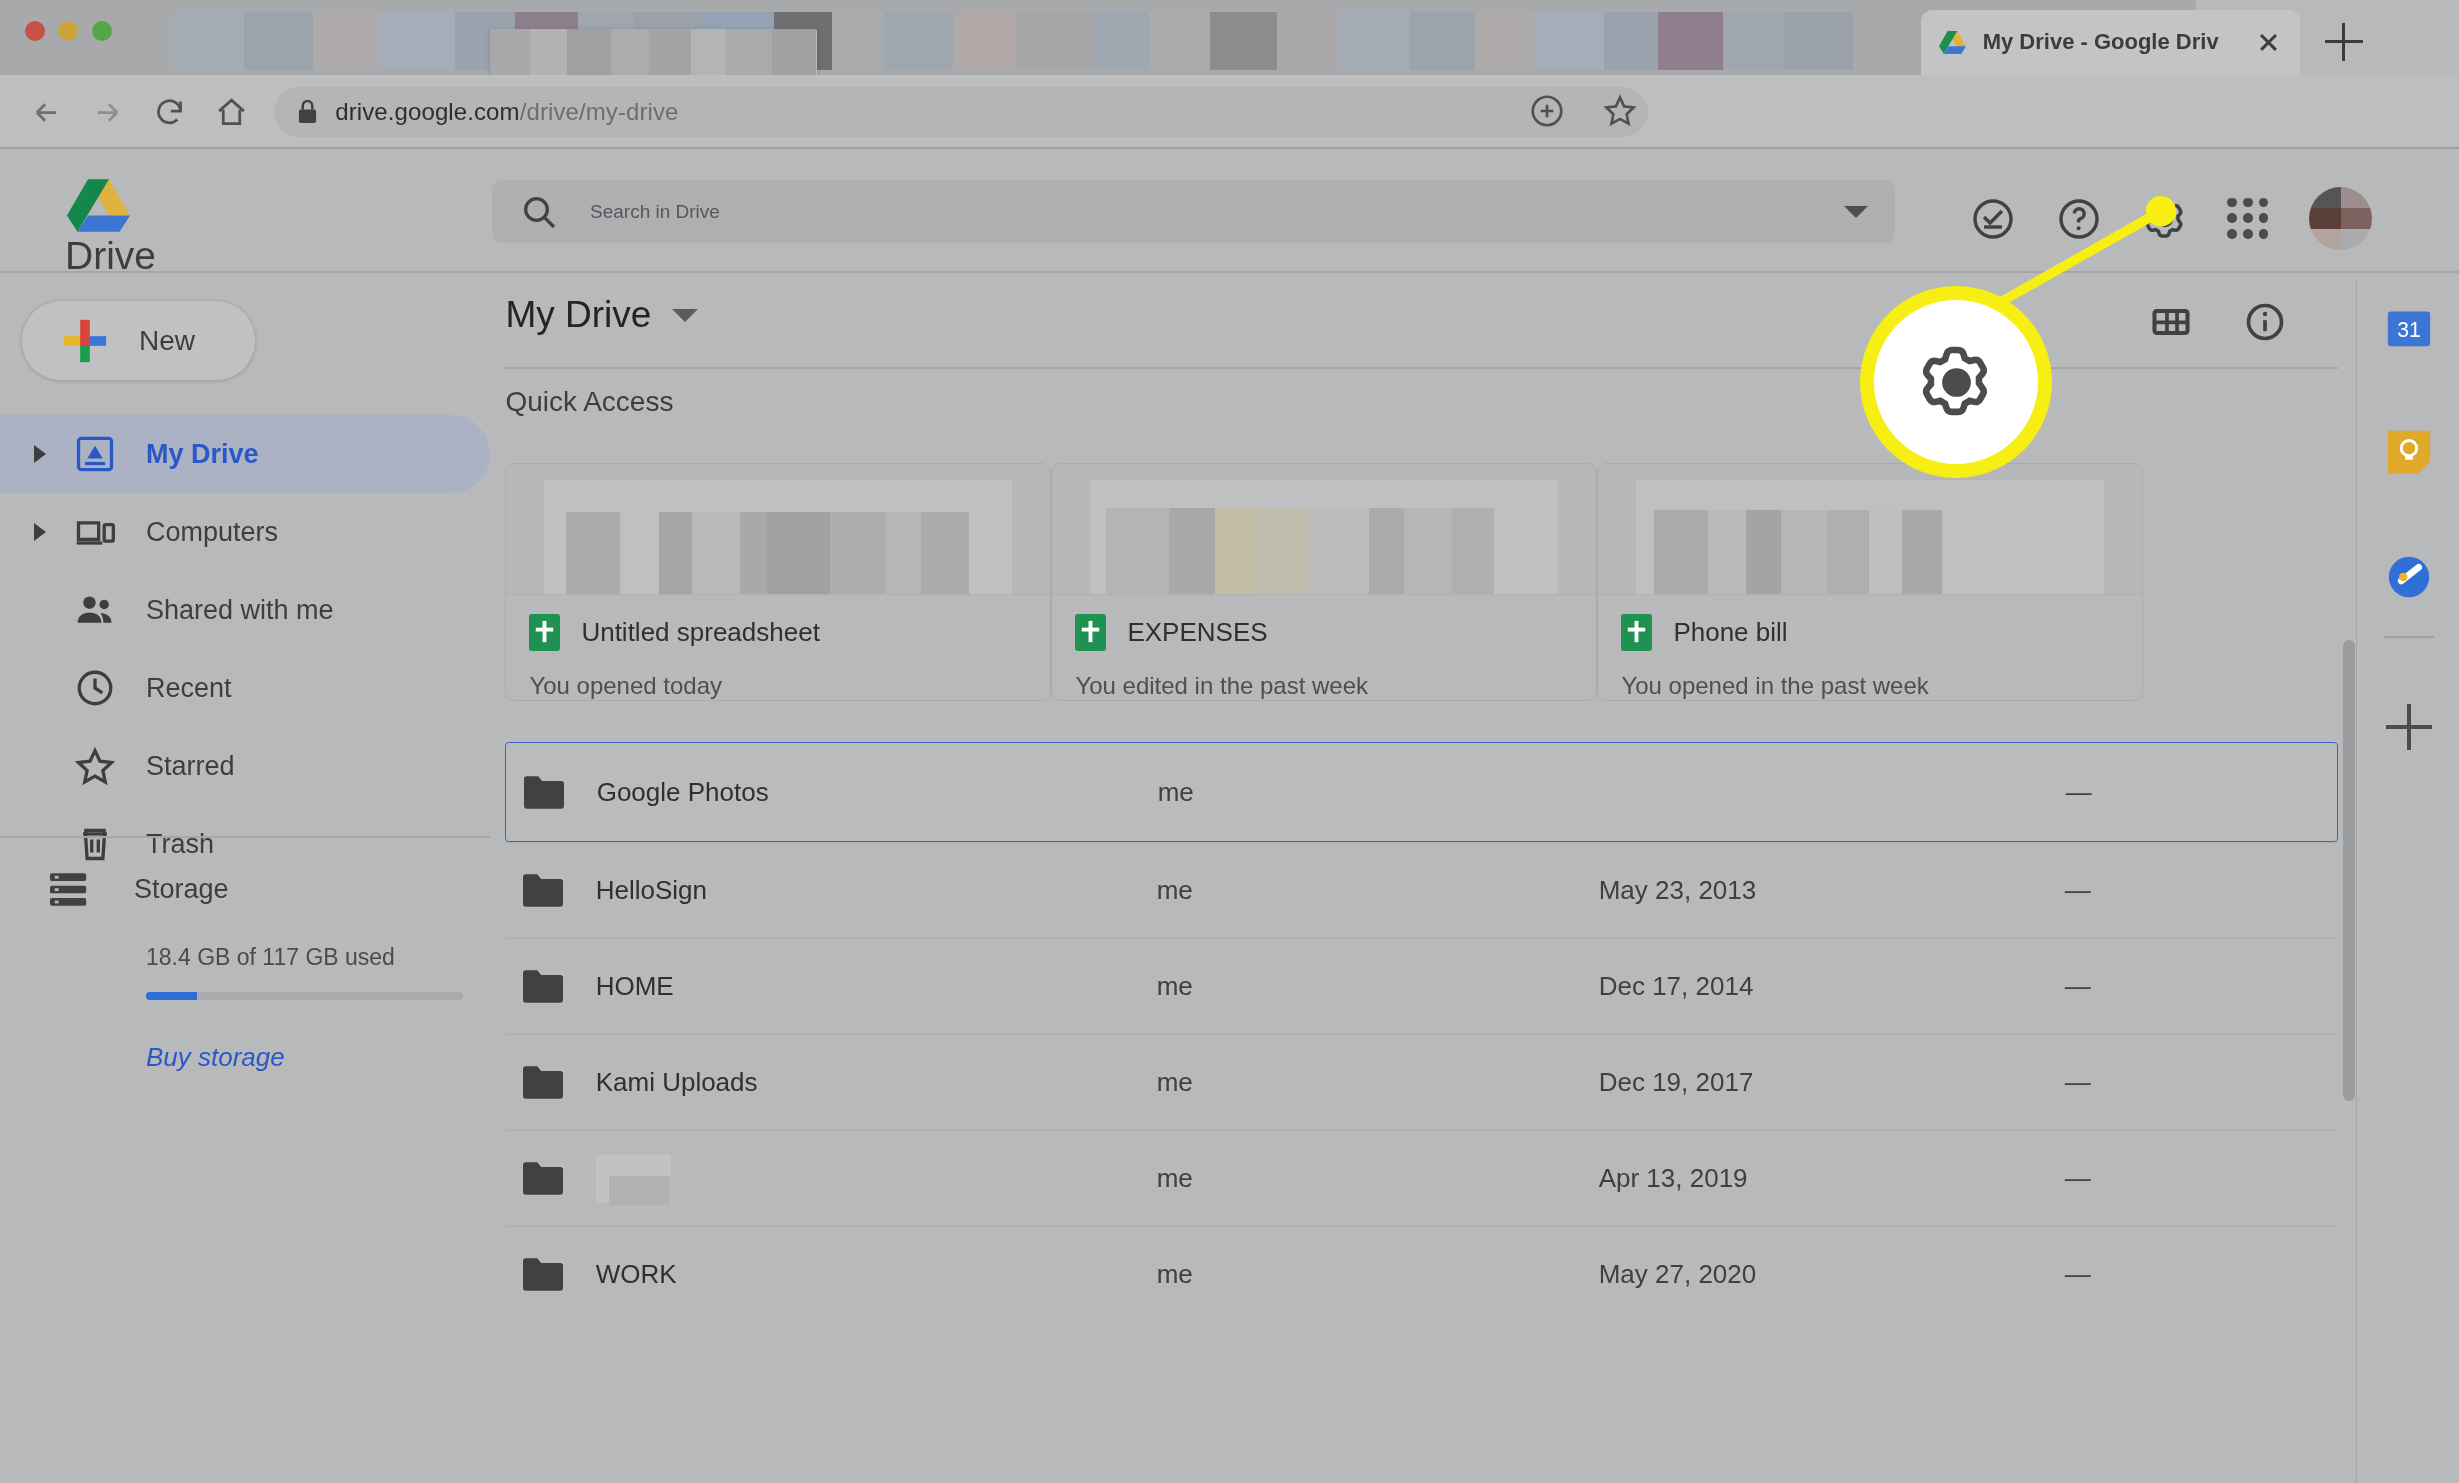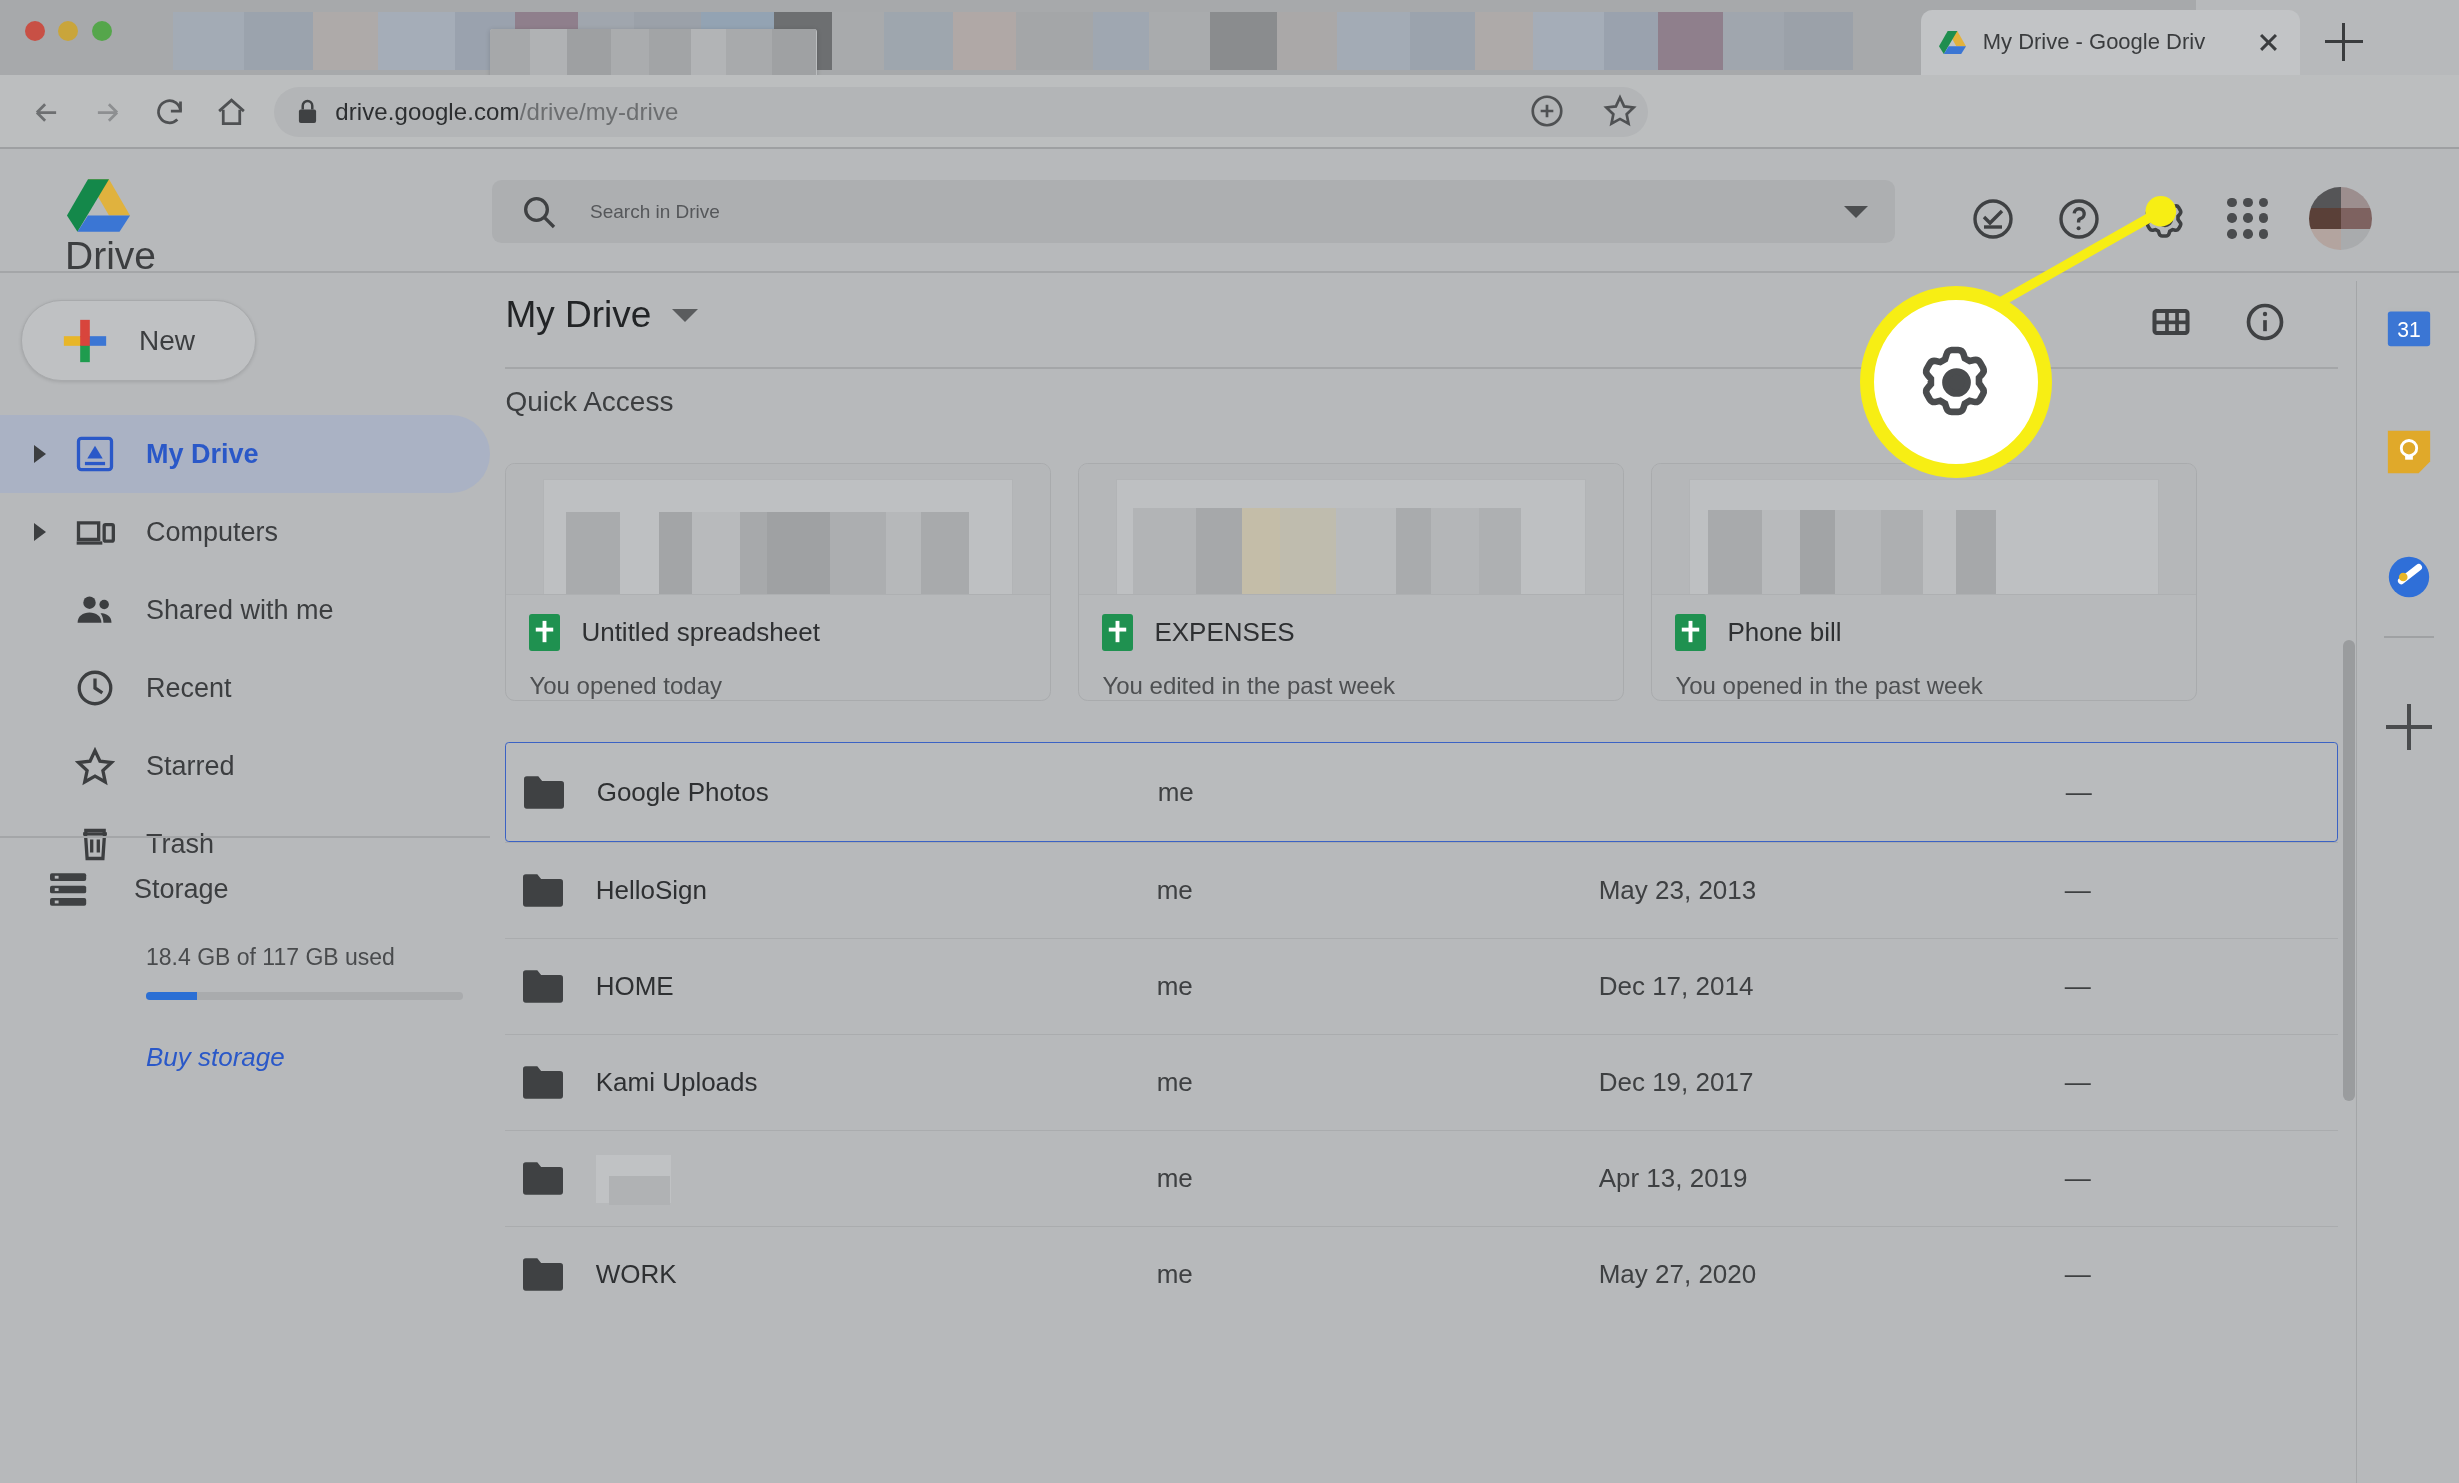--- a/index.html
+++ b/index.html
@@ -11,20 +11,21 @@
     overflow: hidden;
   }
   #root { position: relative; width: 2459px; height: 1483px; }
 
   
 
   
   .browser-topbar {
     position: absolute; top: 0; left: 0; width: 2196px; height: 75px;
     background: #a7a9ab;
+    font-weight: bold;
   }
   .traffic-lights {
     position: absolute; top: 21px; left: 25px; display: flex; gap: 13.4px;
   }
   .tl { width: 20px; height: 20px; border-radius: 50%; }
   .tl.red { background: #c85045; }
   .tl.yellow { background: #c9a53b; }
   .tl.green { background: #55a64b; }
 
   .blur-tabs {
@@ -212,21 +213,21 @@
     border-right: 13.4px solid transparent; border-top: 13.4px solid #5a5c5e;
   }
   .view-actions { position: absolute; top: 27px; left: 1657px; display: flex; align-items: center; gap: 50px; }
   .view-ico { width: 44px; height: 44px; }
   .content-head-sep {
     position: absolute; top: 94px; left: 13.4px; width: 1833px; height: 1.9px; background: #a4a6a8;
   }
 
   .quick-title { position: absolute; top: 113px; left: 13.4px; font-size: 28px; color: #3c3e40; }
 
-  .qa-cards { position: absolute; top: 190px; left: 13.4px; display: flex; gap: 27px; }
+  .qa-cards { position: absolute; top: 190px; left: 13.4px; display: flex; }
   .qa-card {
     width: 546px; height: 238px; border: 1px solid #a9abad; border-radius: 9.6px;
     background: #b7b9bb; overflow: hidden; display: flex; flex-direction: column;
   }
   .qa-thumb { height: 146px; position: relative; overflow: hidden; background: #b5b7b9; }
   .qa-sheet {
     position: absolute; top: 15.4px; left: 37px; right: 37px; bottom: -9.6px;
     background: #bec0c2; border: 1px solid #b2b4b6;
   }
   .qa-meta { flex: 1; border-top: 1px solid #aeb0b2; padding: 19px 0 0 23px; }

